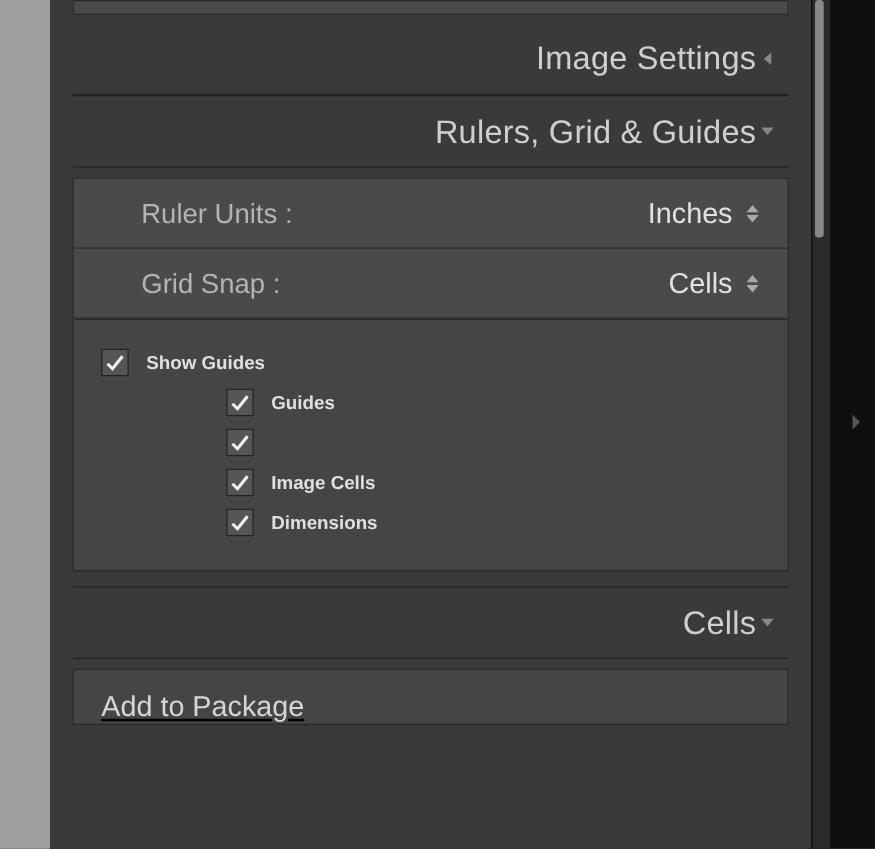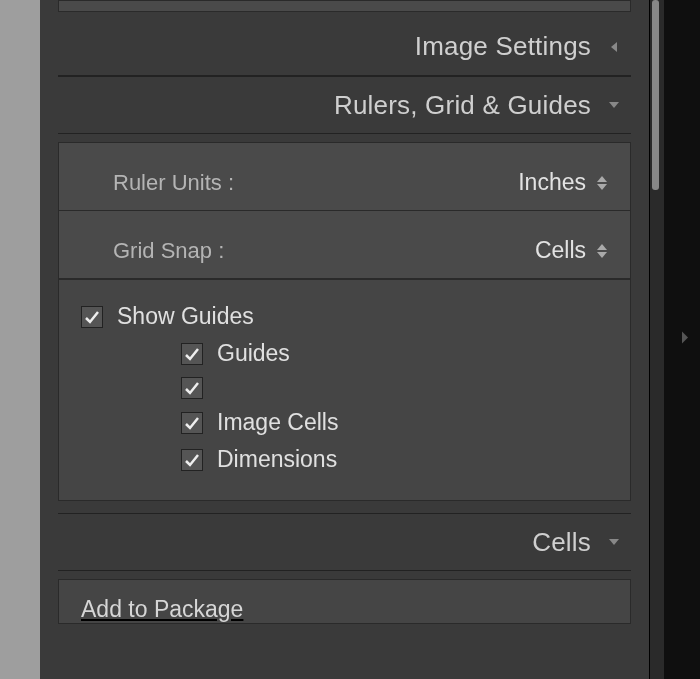--- a/index.html
+++ b/index.html
@@ -56,21 +56,20 @@
   }
 
   .section-head {
     display: flex;
     align-items: center;
     justify-content: flex-end;
     height: 58px;
     border-top: 1px solid #222;
     border-bottom: 1px solid #222;
     padding-right: 8px;
-    gap: 14px;
   }
   .section-head.first { border-top: none; }
   .section-title {
     color: #cfcfcf;
     font-size: 26px;
     font-weight: 400;
     letter-spacing: 0.2px;
   }
   .section-caret {
     width: 18px;
@@ -85,21 +84,21 @@
     border: 1px solid #2a2a2a;
     margin: 8px 0 12px 0;
   }
 
   .dropdown-row {
     background: #4a4a4a;
     border-bottom: 1px solid #2a2a2a;
     display: flex;
     align-items: center;
     justify-content: space-between;
-    padding: 26px 22px 14px 54px;
+    padding: 14px 22px 14px 54px;
   }
   .dropdown-row:last-of-type { border-bottom: none; }
   .dropdown-label {
     color: #b4b4b4;
     font-size: 22px;
   }
   .dropdown-value {
     display: flex;
     align-items: center;
     gap: 10px;
@@ -134,21 +133,22 @@
     background: #555;
     border: 1px solid #222;
     display: flex;
     align-items: center;
     justify-content: center;
     flex-shrink: 0;
   }
   .checkbox svg { display: block; }
   .check-label {
     color: #e0e0e0;
-    font-size: 23px;
+    font-size: 15px;
+    font-weight: bold;
   }
 
   .top-strip {
     height: 12px;
     background: #4a4a4a;
     border: 1px solid #2a2a2a;
     margin: 0 0 6px 0;
   }
 
   .cells-body {

